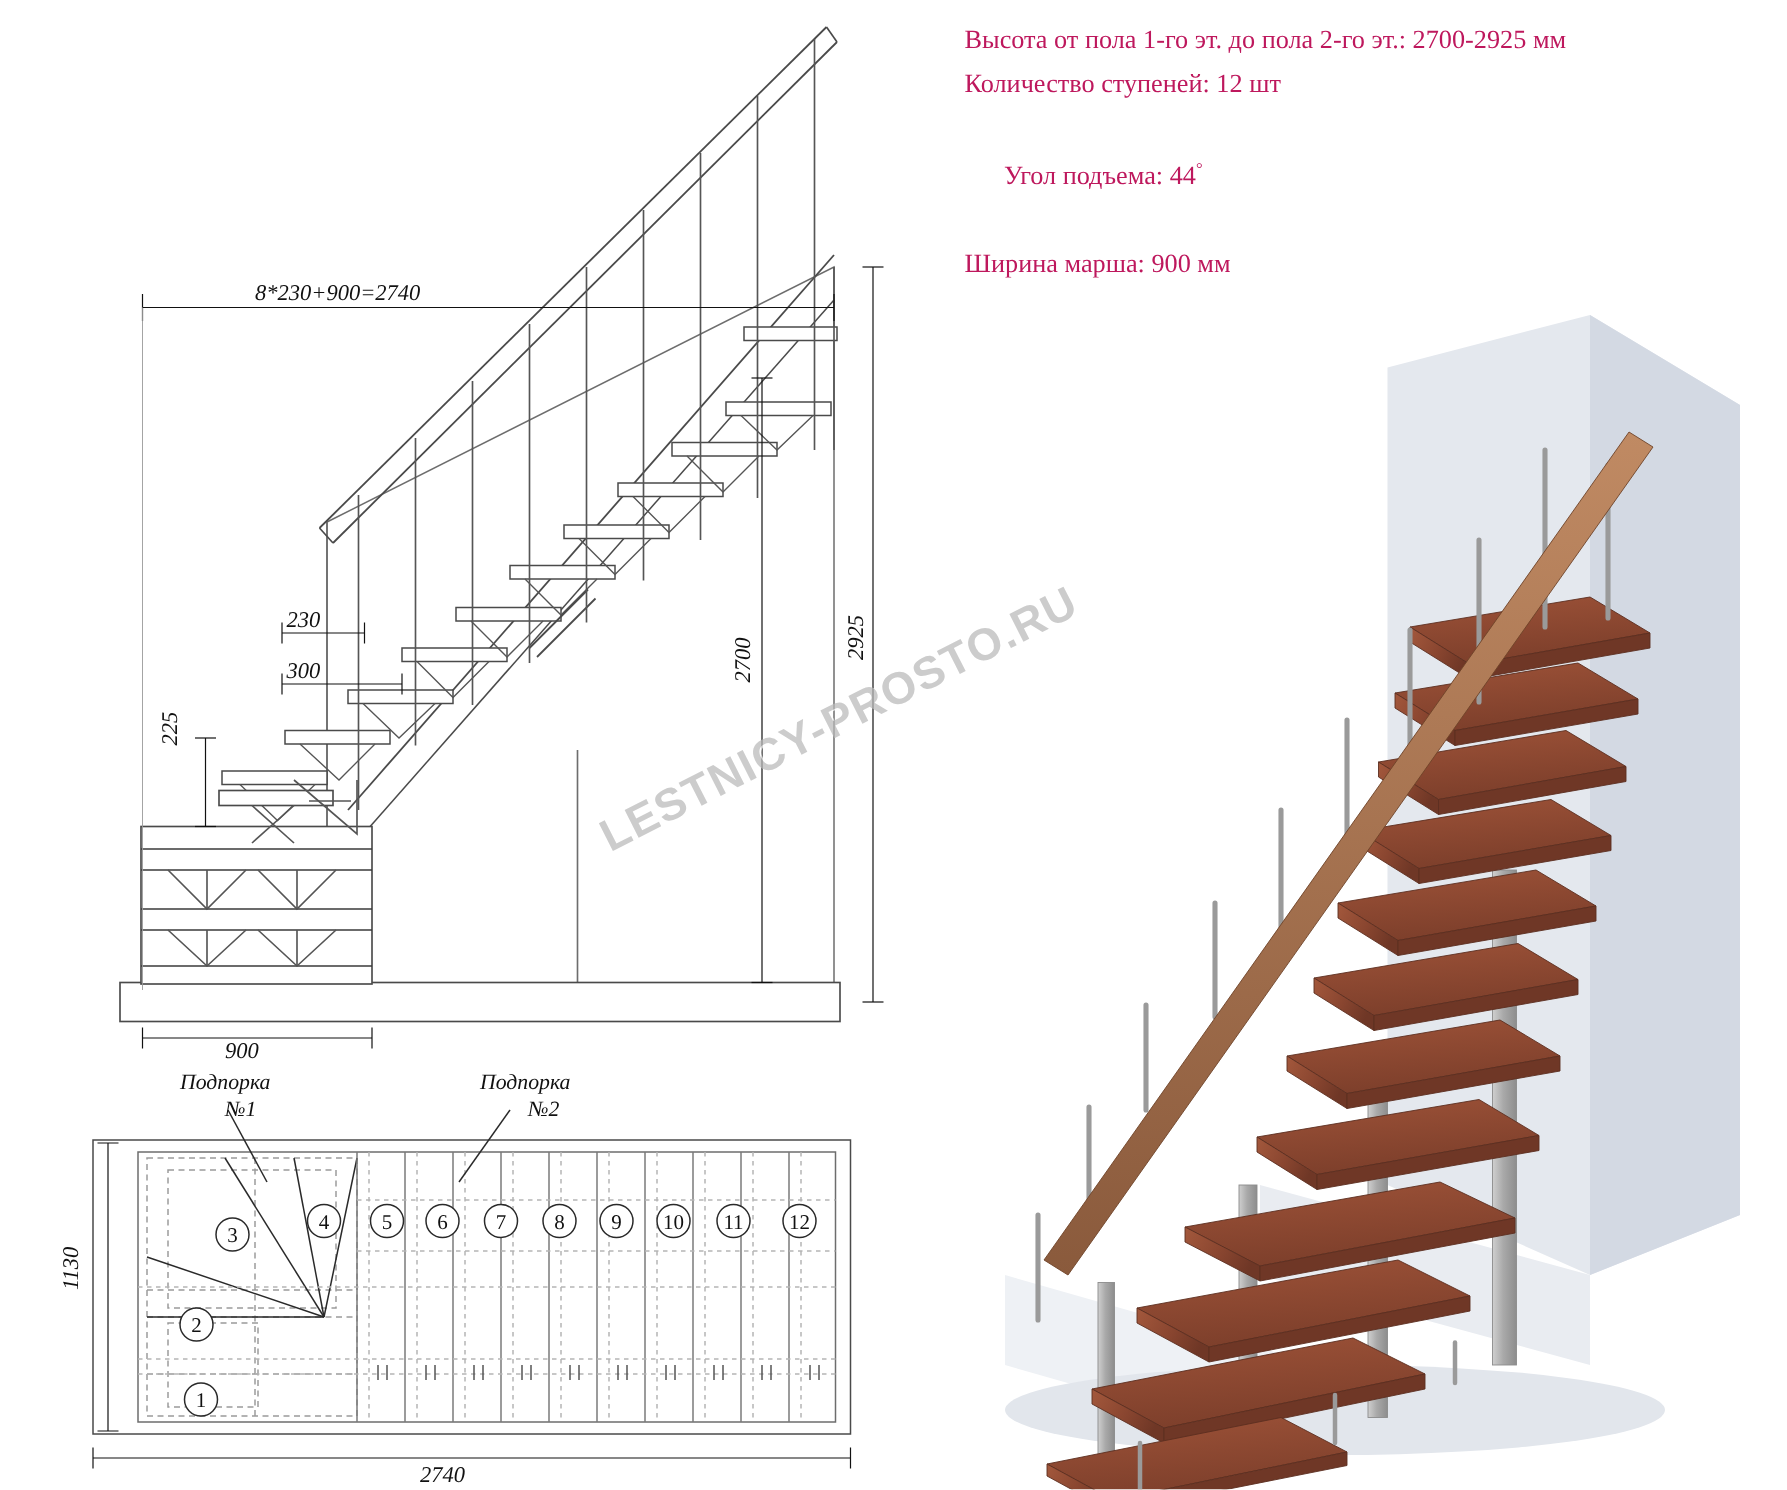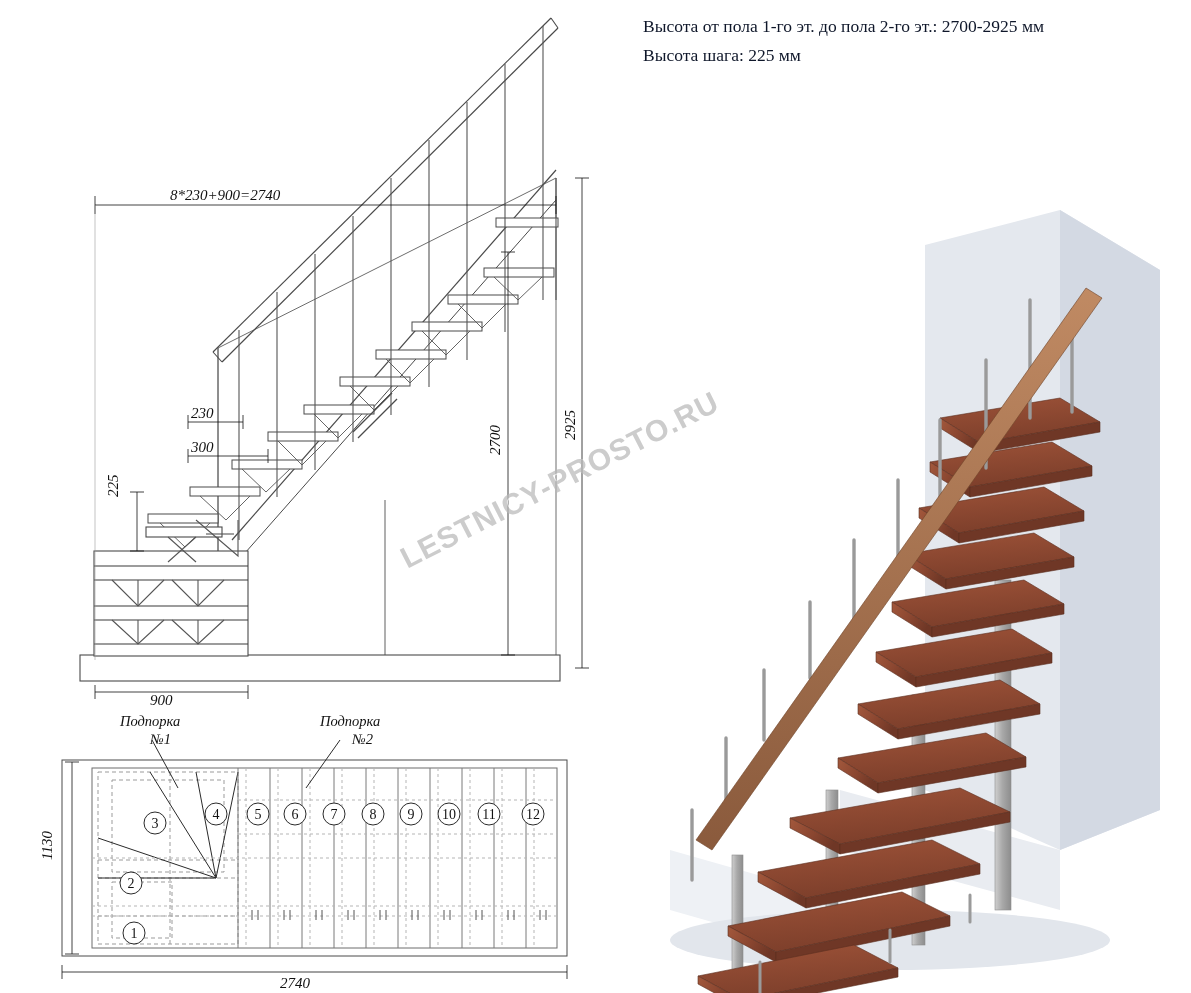--- a/index.html
+++ b/index.html
@@ -4,21 +4,21 @@
 <style>
   html,body{margin:0;padding:0;}
   body{
     width:1191px;height:993px;background:#ffffff;position:relative;overflow:hidden;
     font-family:"Liberation Serif", serif;color:#1a1a1a;
   }
   .wrap{position:absolute;inset:0;}
 
   
   .specs{position:absolute;left:643px;top:12px;width:540px;}
-  .specs .line{font-size:17.5px;line-height:29px;color:#0f172a;white-space:pre;}
+  .specs .line{font-size:17.5px;line-height:29px;color:#be185d;white-space:pre;}
   .deg{font-size:11px;vertical-align:super;}
 
   
   .elev{position:absolute;left:0;top:0;width:620px;height:720px;}
   svg{display:block;}
 
   .dimtext{font-family:"Liberation Serif",serif;font-style:italic;font-size:15px;fill:#111;}
   .plantext{font-family:"Liberation Serif",serif;font-style:italic;font-size:14.5px;fill:#111;}
   .numtext{font-family:"Liberation Serif",serif;font-size:14px;fill:#111;}
 
@@ -34,21 +34,25 @@
   
   .render{position:absolute;left:640px;top:150px;width:551px;height:843px;}
 </style>
 </head>
 <body>
 
 <div class="wrap">
 
   <div class="specs">
     <div class="line">Высота от пола 1-го эт. до пола 2-го эт.: 2700-2925 мм</div>
-    <div class="line">Высота шага: 225 мм</div>
+    <div class="line">Количество ступеней: 12 шт</div>
+    <div class="line">
+      <span>Угол подъема: 44</span><span class="deg">°</span>
+    </div>
+    <div class="line">Ширина марша: 900 мм</div>
   </div>
 
   <div class="elev">
     <svg width="620" height="720" viewBox="0 0 620 720">
       <g stroke="#3a3a3a" fill="none" stroke-width="1.1">
 
         <g>
           <path d="M218 348 L218 668 L556 668 L556 178 L218 348" stroke="#6d6d6d" stroke-width="1"></path>
           <line x1="385" y1="500" x2="385" y2="668" stroke="#6d6d6d"></line>
           <path d="M218 348 L218 668" stroke="#6d6d6d"></path>

